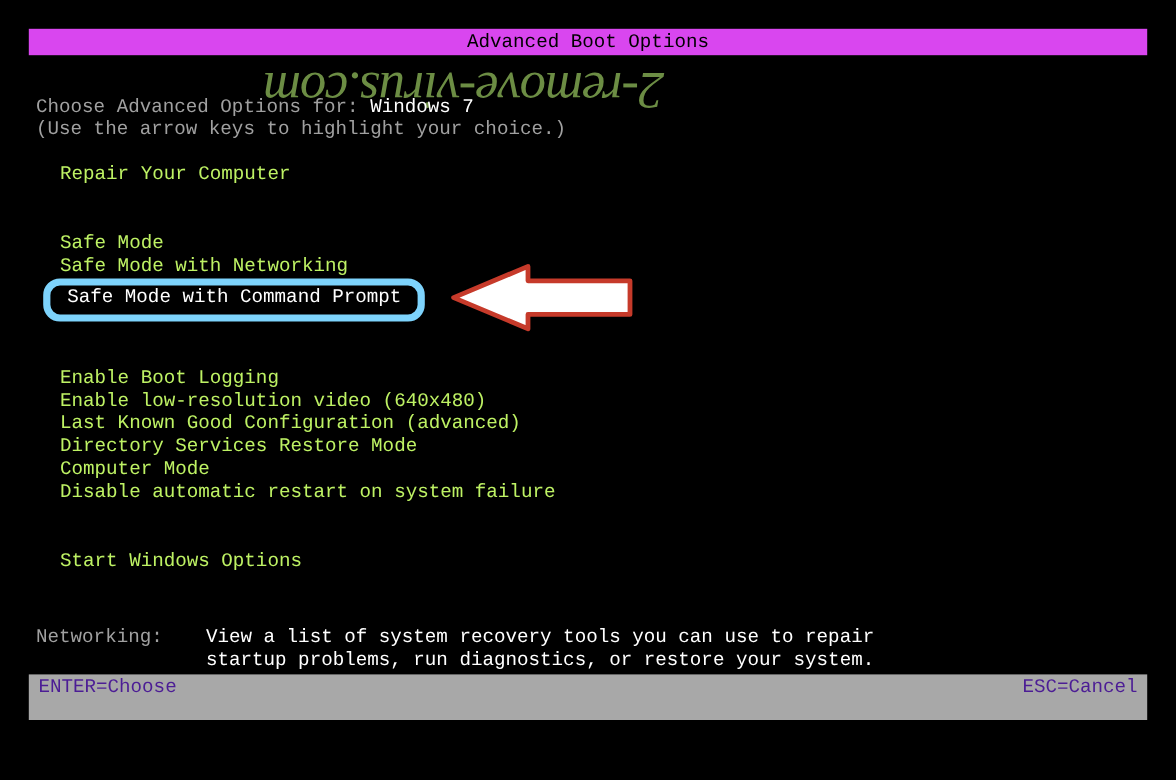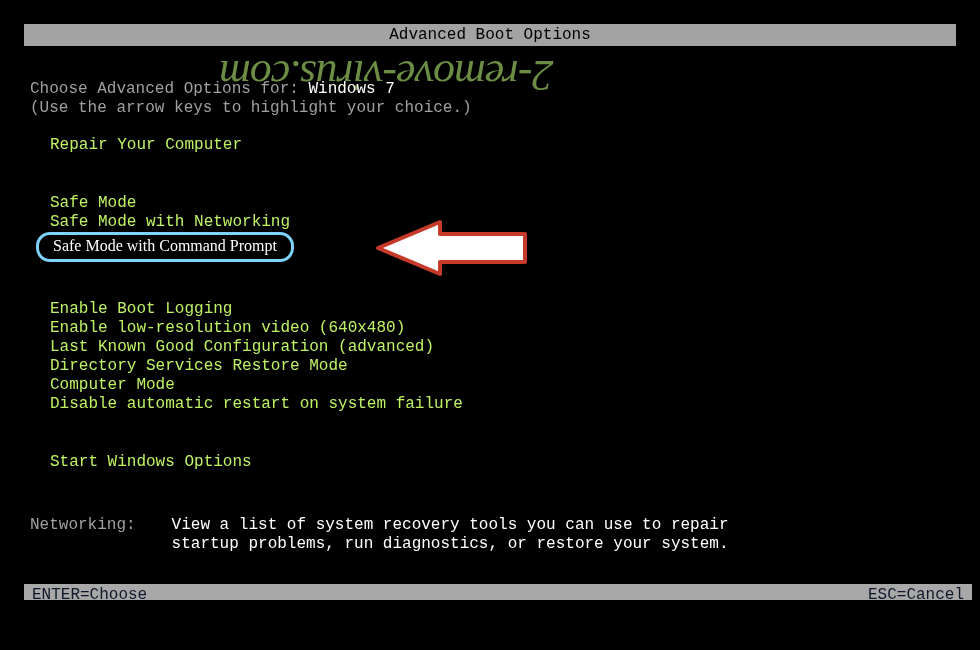--- a/index.html
+++ b/index.html
@@ -16,21 +16,21 @@
       color: #a0a0a0;
       position: relative;
       overflow: hidden;
     }
     .title-bar {
       position: absolute;
       top: 24px;
       left: 24px;
       right: 24px;
       height: 22px;
-      background: #a3a3a3;
+      background: #d946ef;
       color: #000;
       text-align: center;
       line-height: 22px;
       font-weight: normal;
     }
     .content {
       position: absolute;
       top: 80px;
       left: 30px;
       right: 30px;
@@ -51,48 +51,47 @@
     }
     .option-line {
       padding-left: 20px;
       color: #bef264;
       line-height: 1.2;
     }
     .highlighted-option {
       display: inline-block;
       padding: 2px 14px 4px 14px;
       margin-left: 6px;
-      border: 3px solid #7dd3fc;
+      border: 6px solid #7dd3fc;
       border-radius: 14px;
       color: #ffffff;
       line-height: 1.1;
-      font-family: Liberation Serif, serif;
     }
     .description-block {
       margin-top: 44px;
     }
     .description-label {
       display: inline-block;
       vertical-align: top;
       width: 132px;
     }
     .description-text {
       display: inline-block;
       vertical-align: top;
       width: 560px;
       color: #ffffff;
     }
     .footer {
       position: absolute;
       bottom: 50px;
       left: 24px;
-      right: 8px;
-      height: 16px;
+      right: 24px;
+      height: 38px;
       background: #a8a8a8;
-      color: #0f172a;
+      color: #4c1d95;
       line-height: 22px;
       padding: 0 8px;
     }
     .footer-left {
       position: absolute;
       left: 8px;
     }
     .footer-right {
       position: absolute;
       right: 8px;

